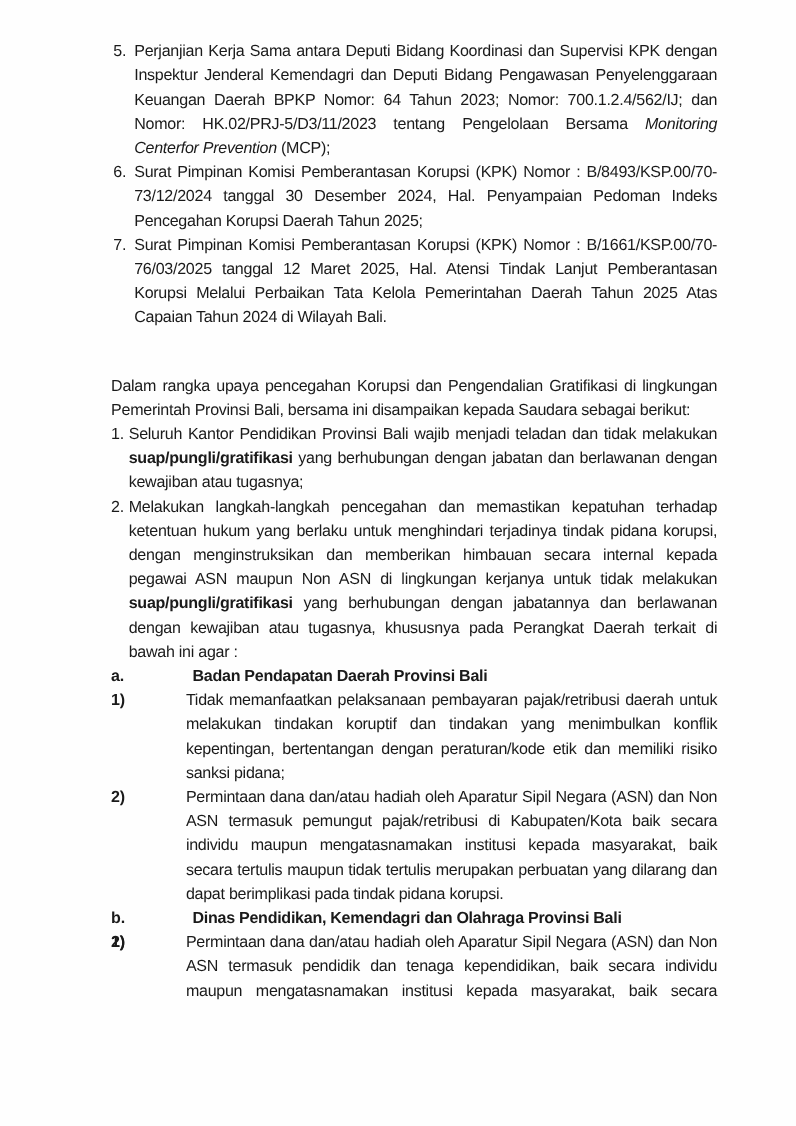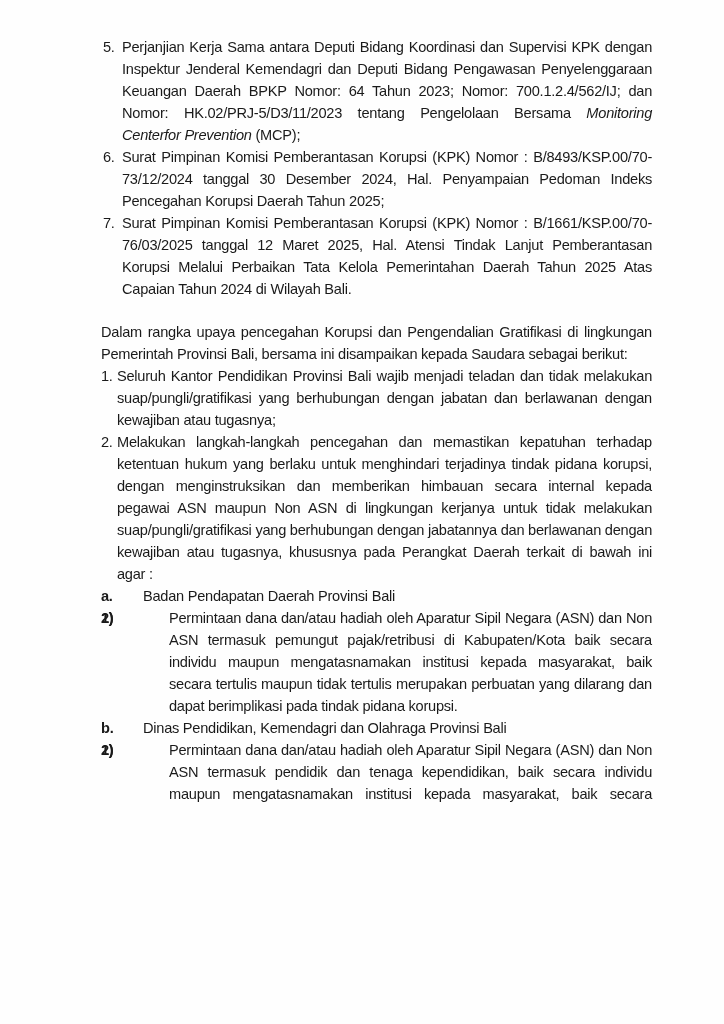--- a/index.html
+++ b/index.html
@@ -40,52 +40,53 @@
       position: relative;
       padding-left: 21px;
     }
     .item .num {
       position: absolute;
       left: 2px;
       top: 0;
     }
     .item.top .num { left: 2px; }
     .para {
-      margin-top: 21px;
+      margin-top: 40px;
       padding-left: 0;
     }
     .list2 .item {
       padding-left: 16px;
     }
     .list2 .item .num { left: 0; }
     .sub {
       position: relative;
       padding-left: 42px;
       margin-left: -16px;
     }
     .sub .num {
       position: absolute;
       left: 20px;
       top: 0;
       font-weight: bold;
     }
     .sub .head {
-      font-weight: normal;
+      font-weight: bold;
+      margin-left: 32px;
     }
     .subsub {
       position: relative;
       padding-left: 68px;
       margin-left: -42px;
     }
     .subsub .num {
       position: absolute;
       left: 43px;
       top: 0;
     }
-    b { font-weight: normal; }
+    b { font-weight: bold; }
     i { font-style: italic; }
   </style>
 </head>
 <body>
 
 <div class="page">
   <div class="content">
 
     <div class="ref-list">
       <div class="item top just">
@@ -114,20 +115,21 @@
         <span class="num">2.</span>
         <div class="just">
           <span>Melakukan langkah-langkah pencegahan dan memastikan kepatuhan terhadap ketentuan hukum yang berlaku untuk menghindari terjadinya tindak pidana korupsi, dengan menginstruksikan dan memberikan himbauan secara internal kepada pegawai ASN maupun Non ASN di lingkungan kerjanya untuk tidak melakukan </span><b>suap/pungli/gratifikasi</b><span> yang berhubungan dengan jabatannya dan berlawanan dengan kewajiban atau tugasnya, khususnya pada Perangkat Daerah terkait di bawah ini agar :</span>
         </div>
 
         <div class="sub">
           <span class="num">a.</span>
           <div class="head">Badan Pendapatan Daerah Provinsi Bali</div>
           <div class="subsub just">
             <span class="num">1)</span>
+            <span>Tidak memanfaatkan pelaksanaan pembayaran pajak/retribusi daerah untuk melakukan tindakan koruptif dan tindakan yang menimbulkan konflik kepentingan, bertentangan dengan peraturan/kode etik dan memiliki risiko sanksi pidana;</span>
           </div>
           <div class="subsub just">
             <span class="num">2)</span>
             <span>Permintaan dana dan/atau hadiah oleh Aparatur Sipil Negara (ASN) dan Non ASN termasuk pemungut pajak/retribusi di Kabupaten/Kota baik secara individu maupun mengatasnamakan institusi kepada masyarakat, baik secara tertulis maupun tidak tertulis merupakan perbuatan yang dilarang dan dapat berimplikasi pada tindak pidana korupsi.</span>
           </div>
         </div>
 
         <div class="sub">
           <span class="num">b.</span>
           <div class="head">Dinas Pendidikan, Kemendagri dan Olahraga Provinsi Bali</div>

